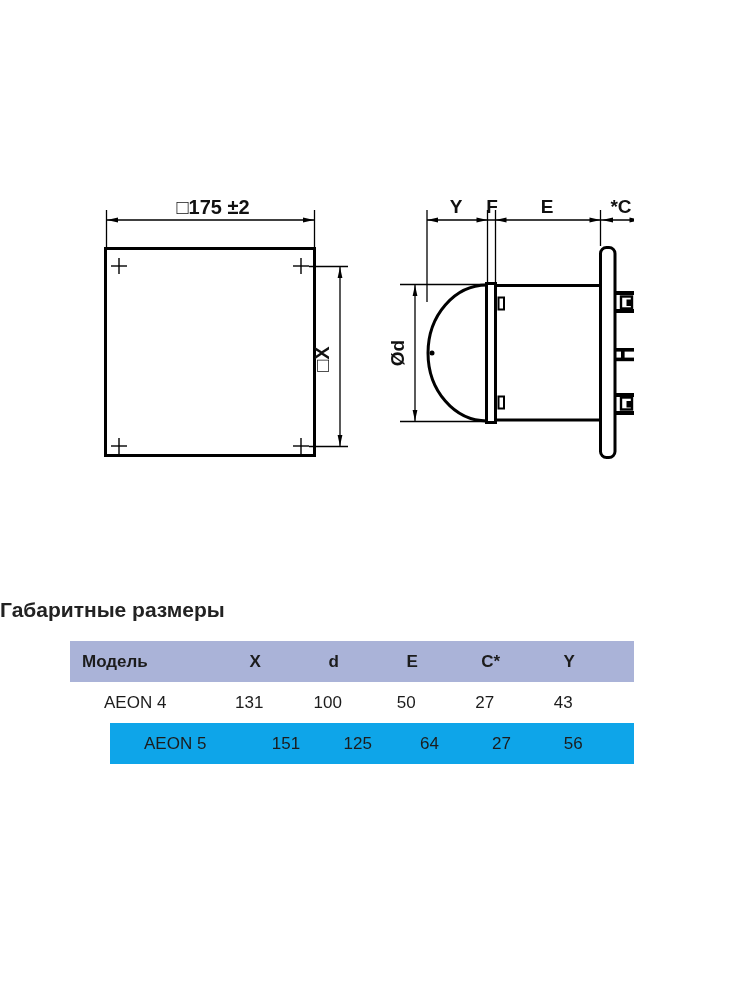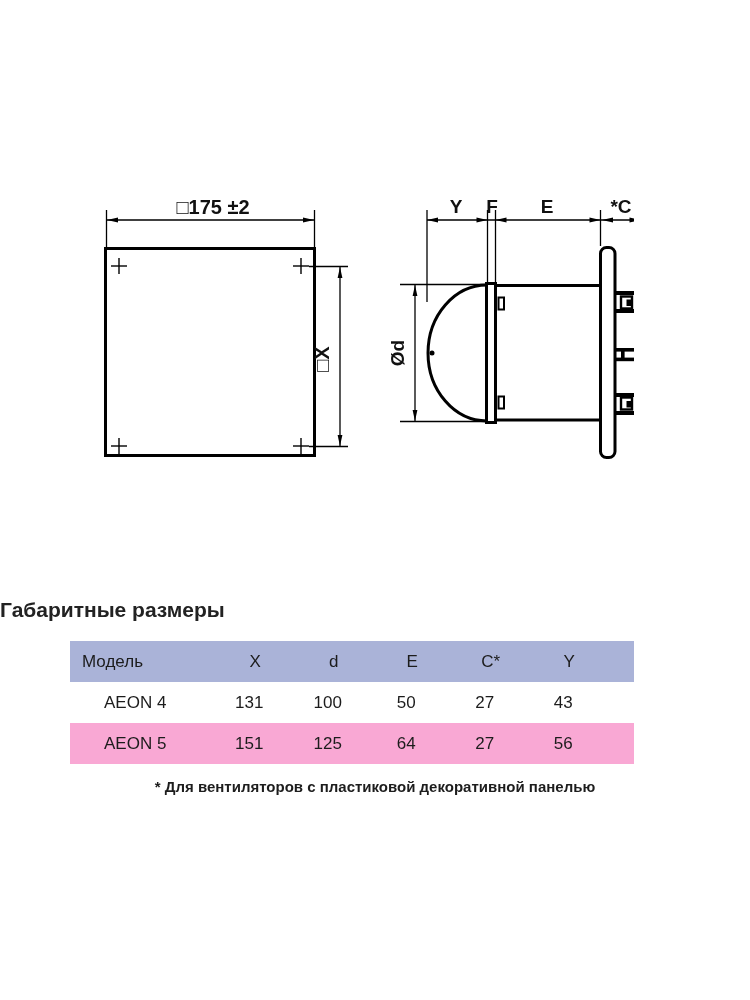--- a/index.html
+++ b/index.html
@@ -18,23 +18,23 @@
   .dimtext.small{font-size:19px;}
   .clipfill{fill:#000000;stroke:none;}
   .clipbox{fill:#ffffff;stroke:#000000;stroke-width:2.4px;}
   .smallbox{fill:#ffffff;stroke:#000000;stroke-width:2px;}
 
   .tbl-title{position:absolute;left:0;top:598px;width:750px;
     font-size:21px;font-weight:700;color:#222222;}
   .tbl{position:absolute;left:70px;top:641px;width:611px;}
   .trow{display:grid;grid-template-columns:140px repeat(6,1fr);height:41px;align-items:center;}
   .trow.head{background:#aab3d8;}
-  .trow.alt{background:#f9a8d4;}
+  .trow.alt{background:#0ea5e9;margin-left:40px;}
   .tcell{text-align:center;font-size:17px;font-weight:400;color:#1c1c1c;}
-  .trow.head .tcell{font-weight:400;padding-left:12px;}
+  .trow.head .tcell{font-weight:700;padding-left:12px;}
   .tcell.model{text-align:left;padding-left:34px;font-weight:400;}
   .note{position:absolute;left:0;top:778px;width:750px;text-align:center;
     font-size:15px;font-weight:600;color:#1d1d1d;}
 </style>
 </head>
 <body>
 
 <div class="canvas">
 
   <svg class="svg-front" width="290" height="290" viewBox="0 0 290 290">
@@ -167,15 +167,14 @@
       <div class="tcell model">AEON 5</div>
       <div class="tcell">151</div>
       <div class="tcell">125</div>
       <div class="tcell">64</div>
       <div class="tcell">27</div>
       <div class="tcell">56</div>
       <div class="tcell">6</div>
     </div>
   </div>
 
-  <div class="note">* Для вентиляторов с пластиковой декоративной панелью</div>
 
 </div>
 
 </body></html>

